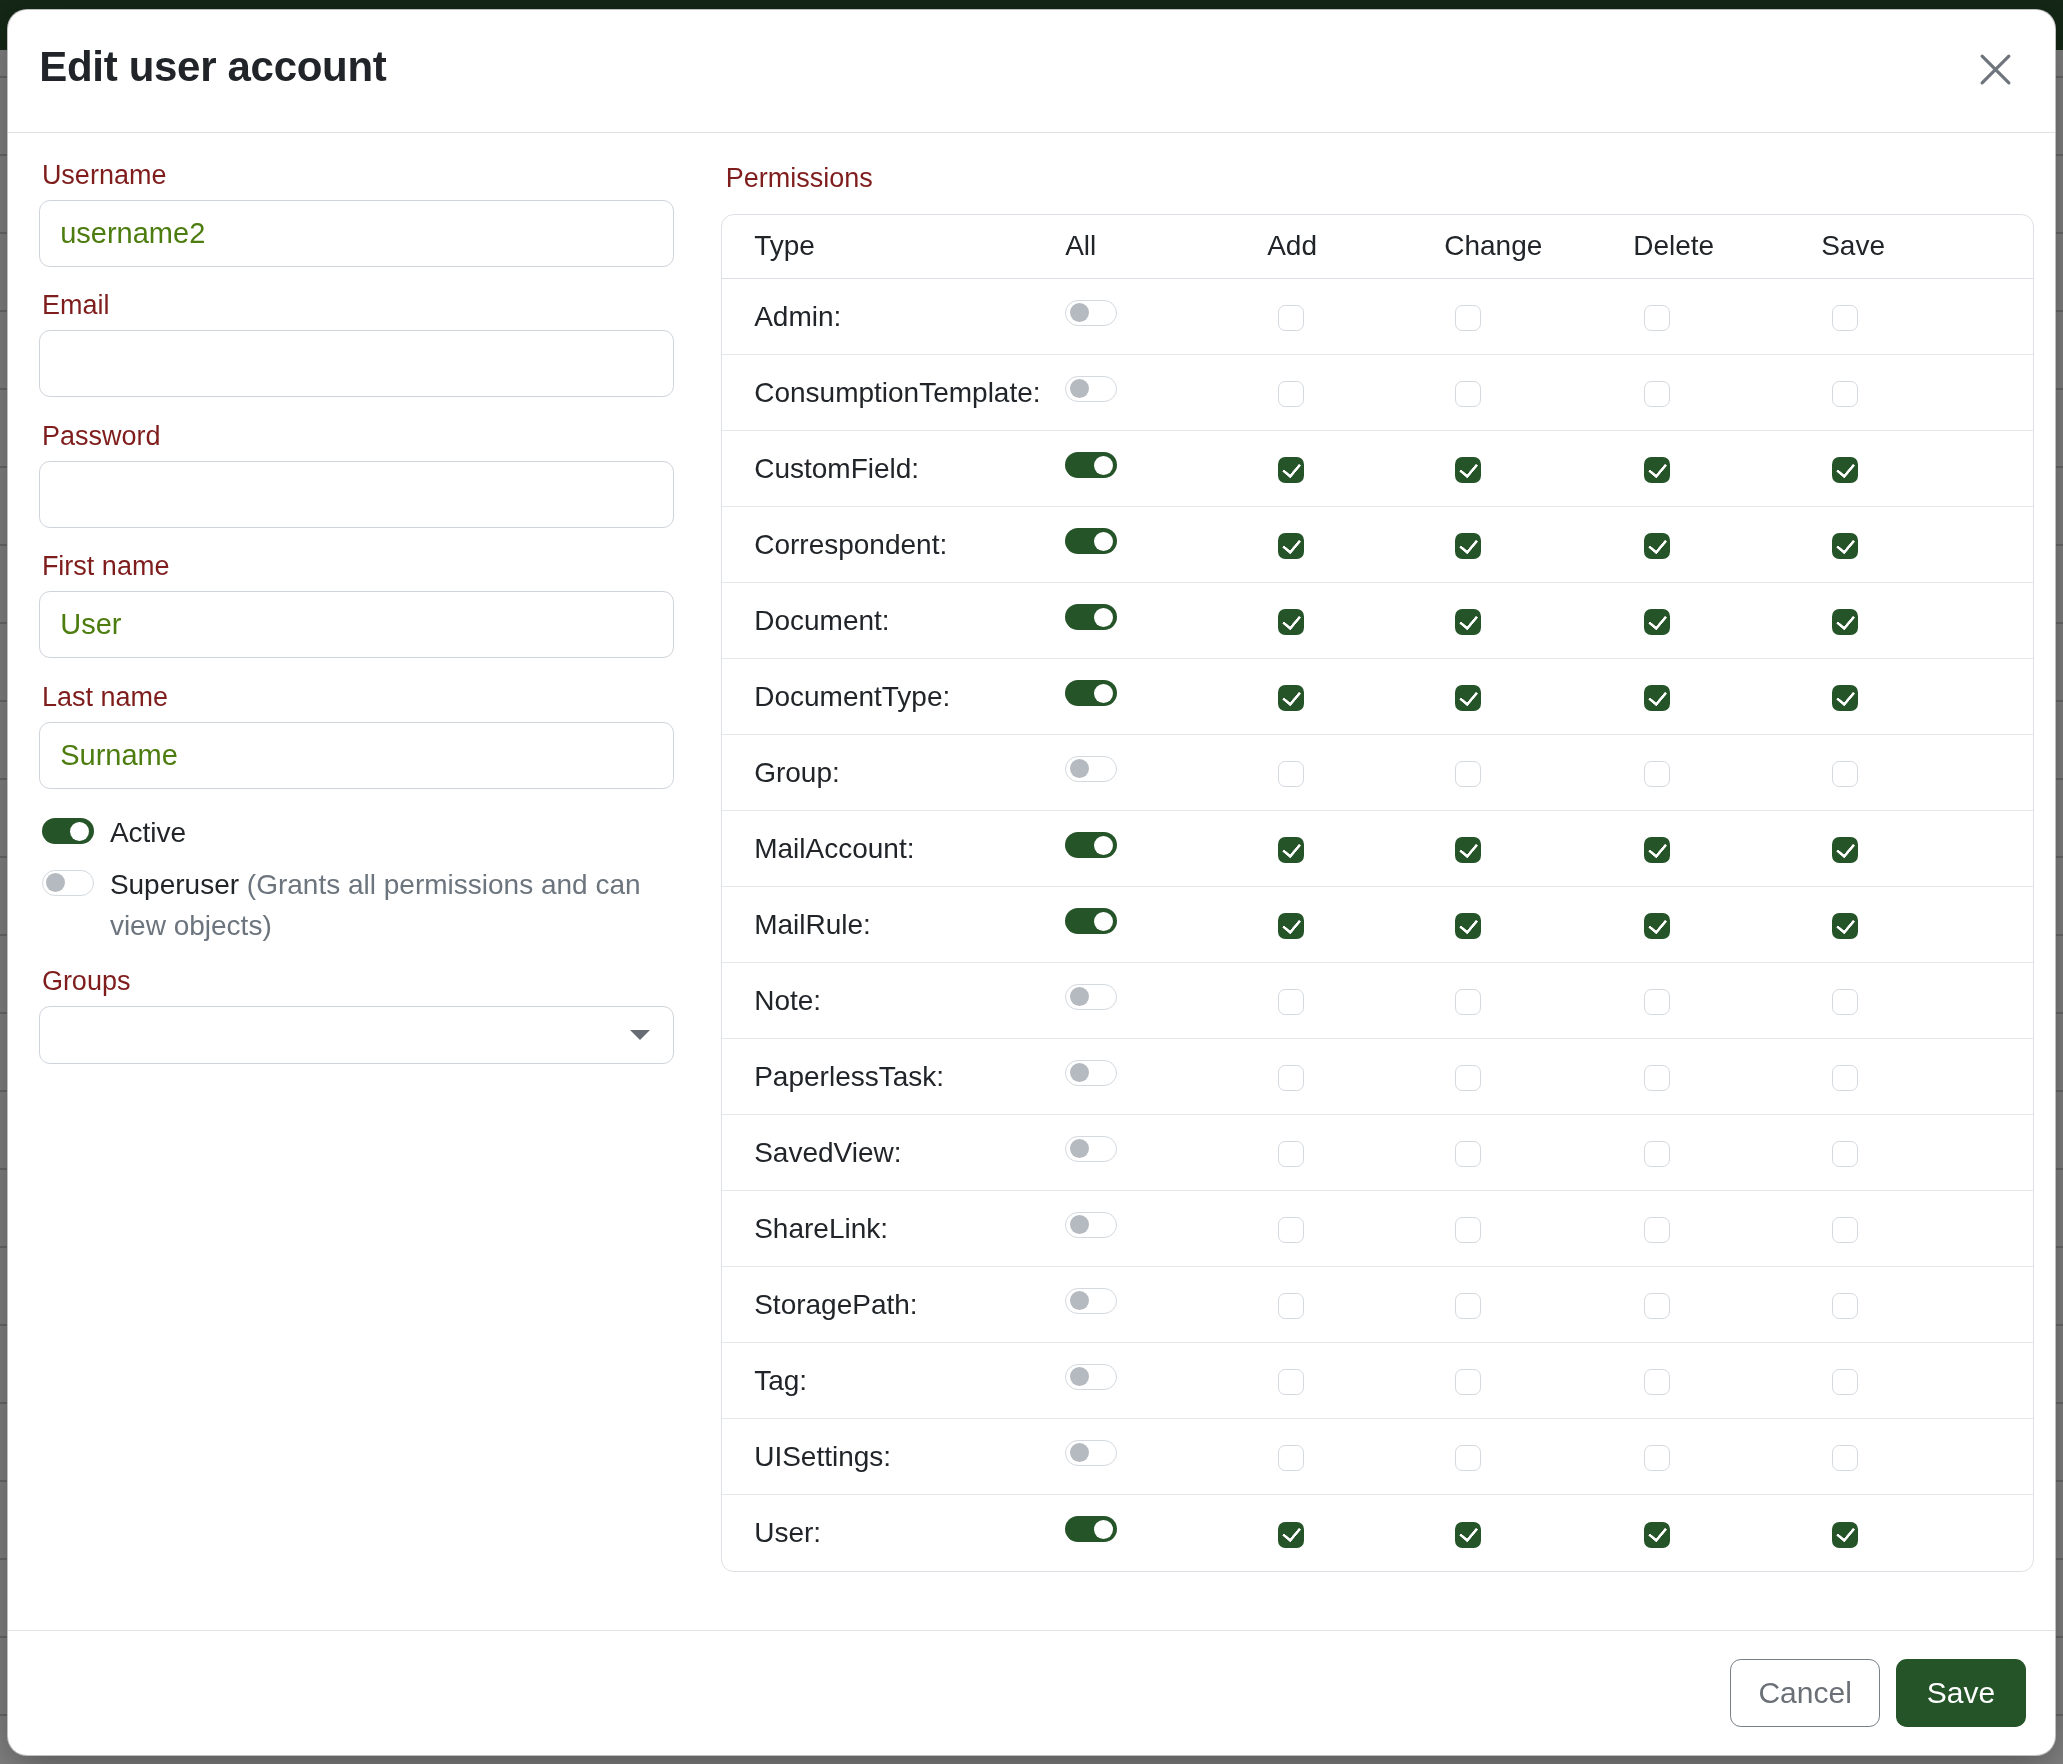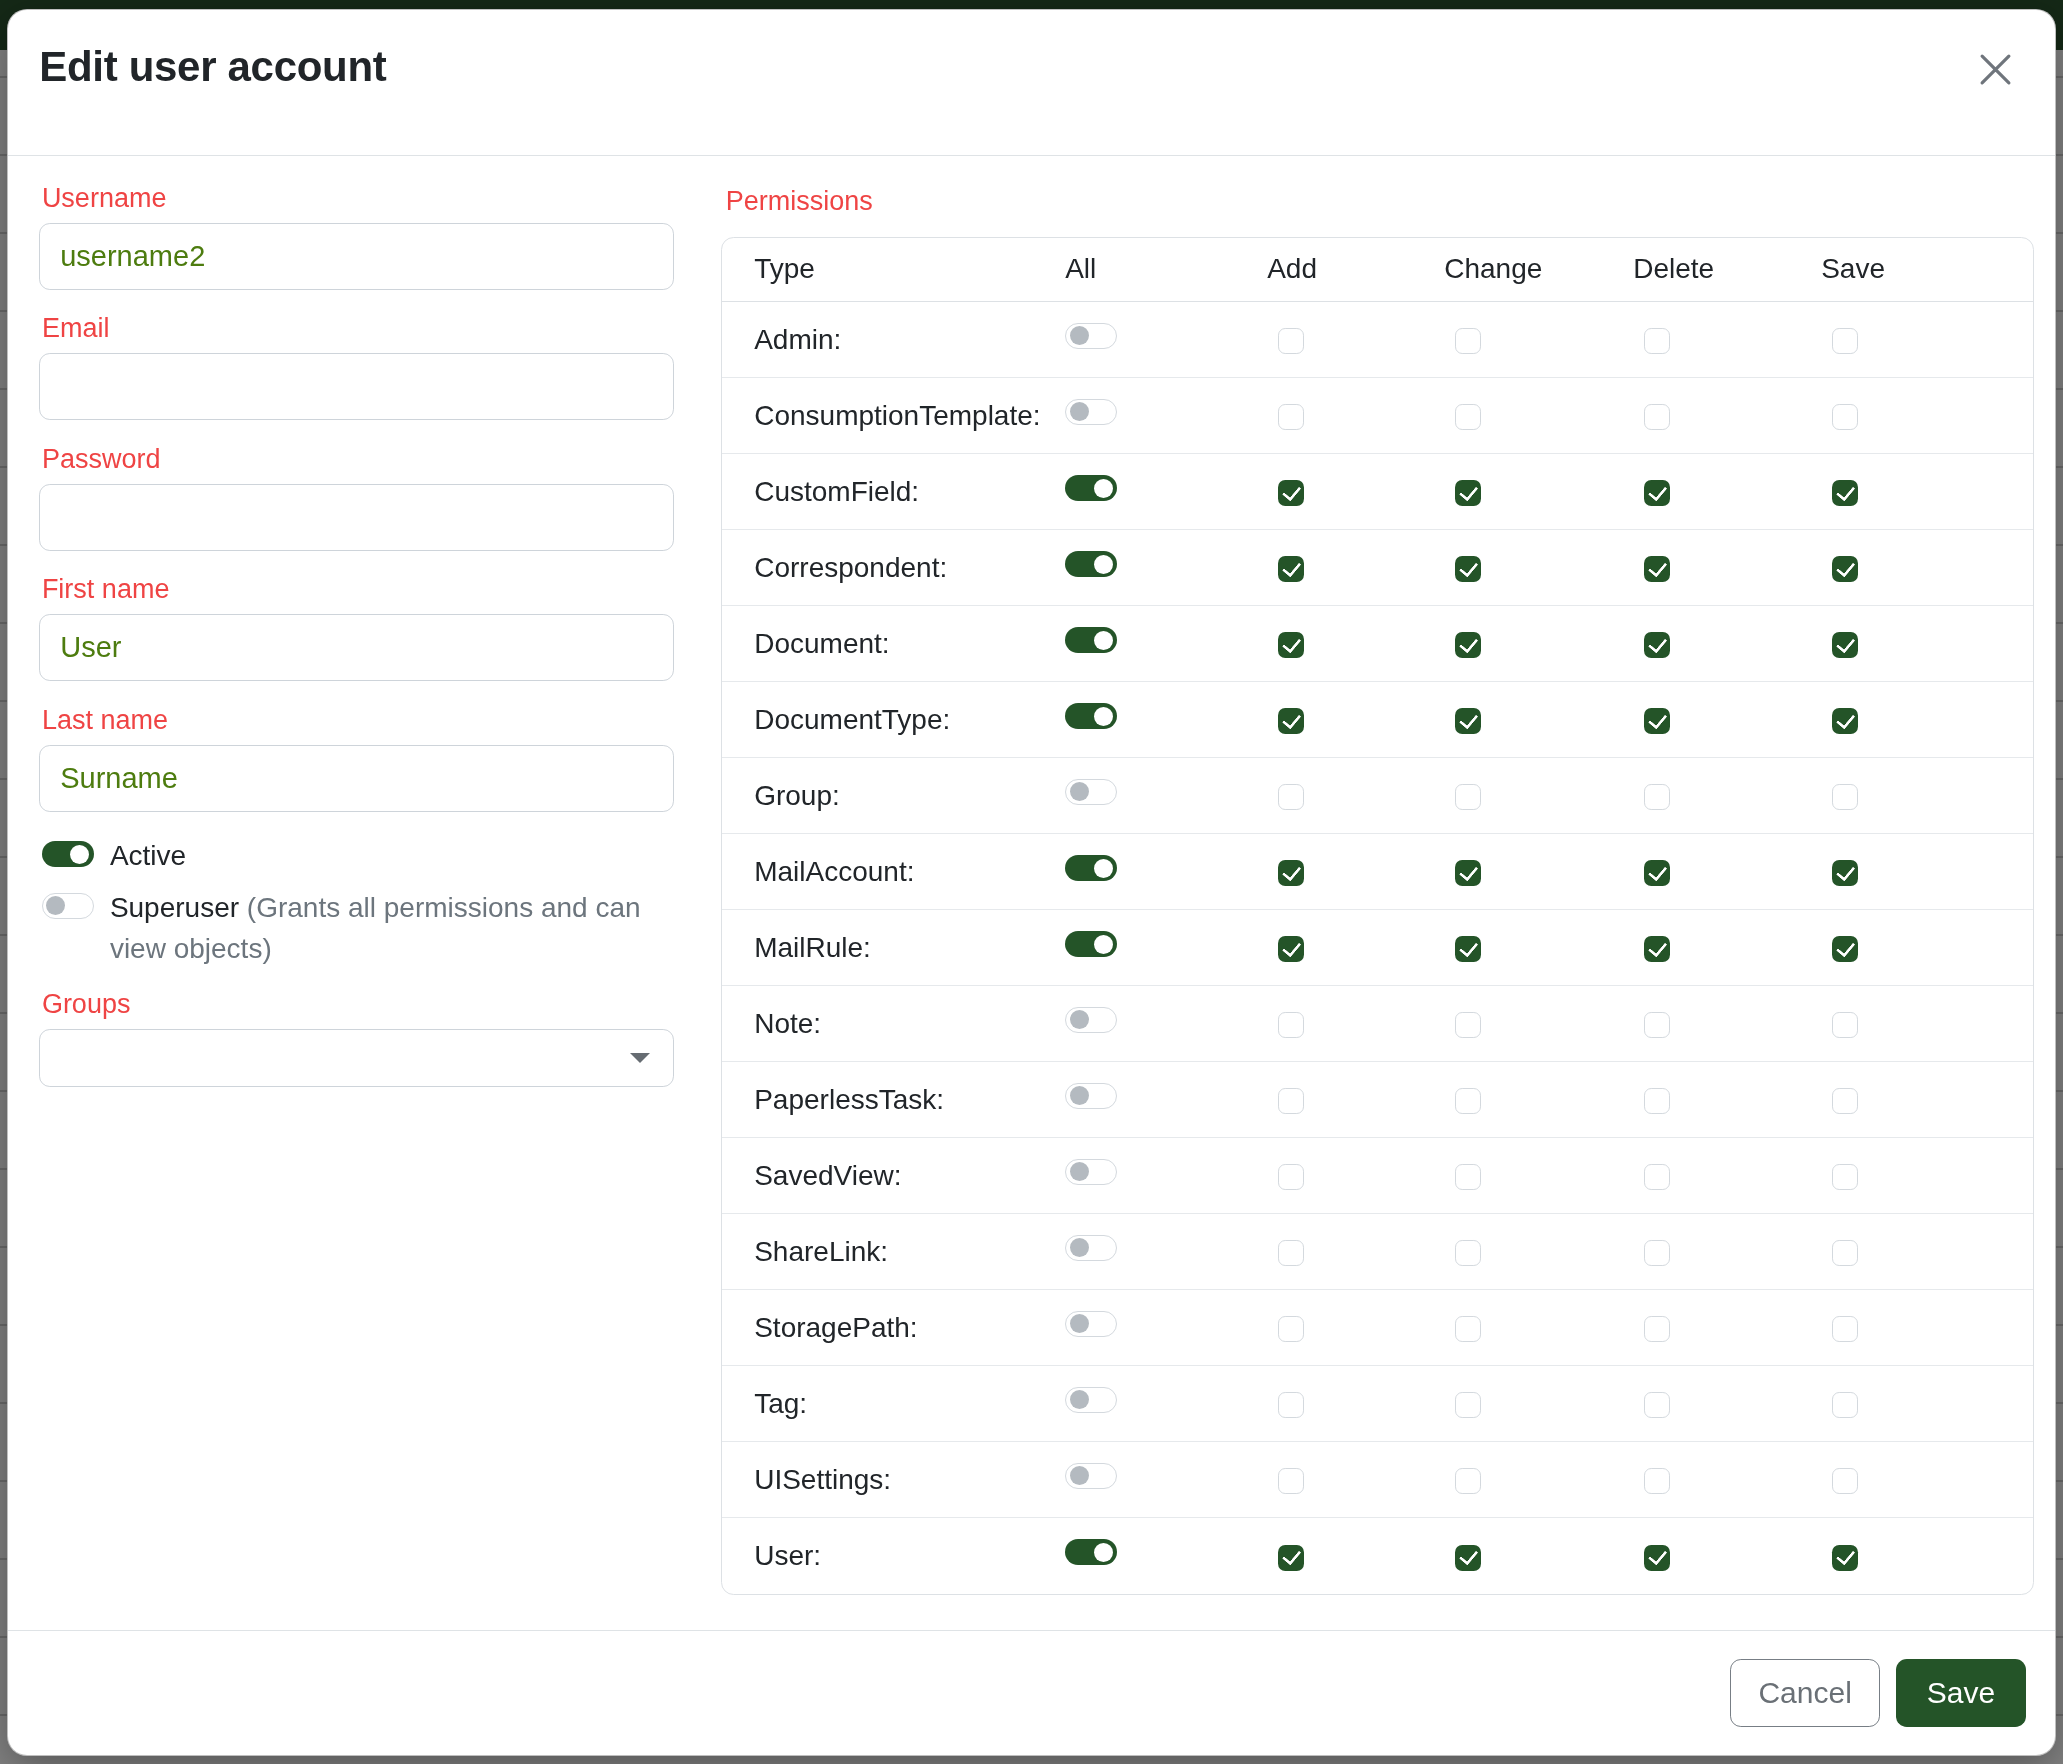--- a/index.html
+++ b/index.html
@@ -17,32 +17,32 @@
   }
   .page-header-bar{position:absolute;top:0;left:0;width:100%;height:50px;background:var(--page-header-green);}
   .modal-dialog{
     position:absolute;left:7.2px;top:9px;width:2049px;height:1747px;
     background:#fff;border:0.9px solid rgba(0,0,0,.25);border-radius:20px;
     box-shadow:0 10.8px 43px rgba(0,0,0,.35);
     display:flex;flex-direction:column;
   }
   
   .modal-header{
-    flex:none;height:146px;padding:32px 36px 0 31px;
+    flex:none;height:123px;padding:32px 36px 0 31px;
     border-bottom:1.8px solid #dfe3e6;
     display:flex;justify-content:space-between;align-items:flex-start;
   }
   .modal-title{margin:0;font-size:42px;line-height:50px;font-weight:600;color:#212529;letter-spacing:-0.3px;}
   .close-btn{background:none;border:none;padding:3.6px;margin-top:3.6px;cursor:pointer;line-height:0;}
   
   .modal-body{flex:1;display:flex;gap:47px;padding:27px 21px 0 31px;overflow:hidden;}
   .form-col{width:635px;flex:none;}
   .perm-col{flex:1;min-width:0;}
   .field{margin-bottom:23.4px;}
-  .field label, .perm-label{display:block;font-size:27px;color:#ef4444;margin:0 0 9px 2.7px;}
+  .field label, .perm-label{display:block;font-size:27px;color:#7f1d1d;margin:0 0 9px 2.7px;}
   .text-input{
     display:block;width:100%;height:67px;border:1.8px solid #ced4da;border-radius:10.8px;
     padding:0 20px;font-size:29px;color:#4d7c0f;font-family:inherit;background:#fff;outline:none;
   }
   .switch-row{display:flex;align-items:flex-start;gap:16px;margin:18px 0 0 2.7px;}
   .switch-row.superuser{margin-top:10.8px;}
   .switch{width:52px;height:26px;border-radius:13.5px;position:relative;flex:none;display:inline-block;margin-top:6.3px;cursor:pointer;}
   .switch.on{background:var(--accent-green);}
   .switch.on::after{content:"";position:absolute;top:3.6px;right:4.5px;width:19px;height:19px;border-radius:50%;background:#fff;}
   .switch.off{background:#fff;border:1.8px solid #d4d9de;}

